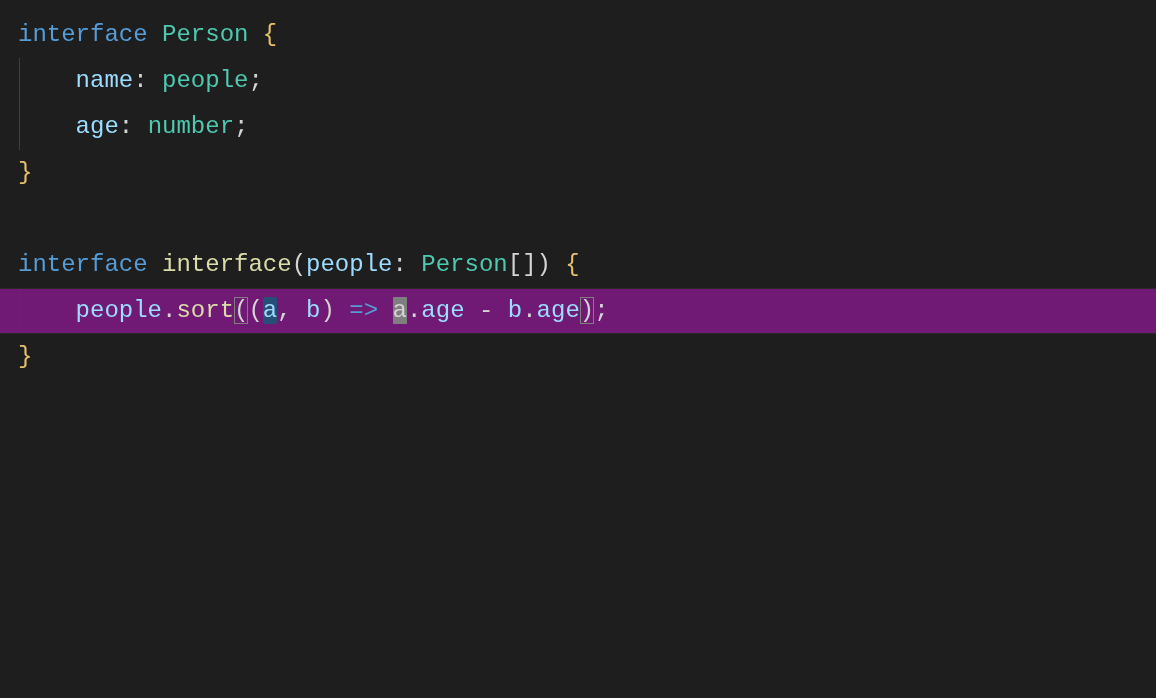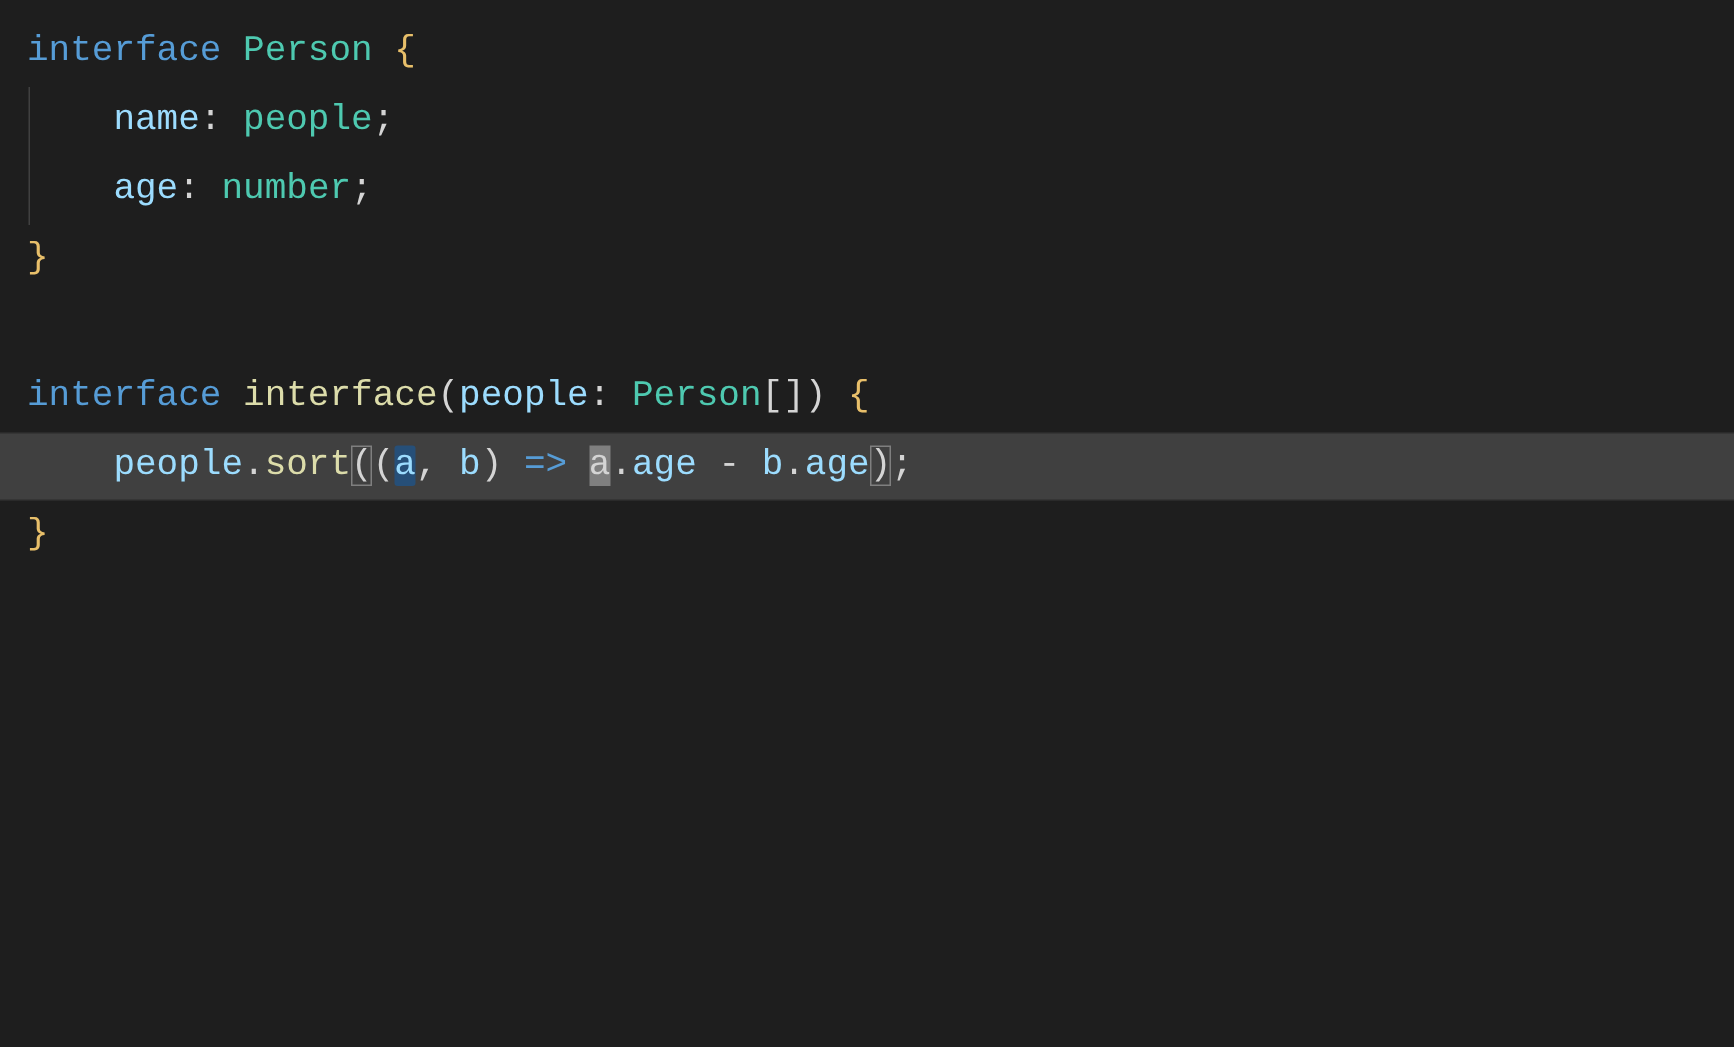--- a/index.html
+++ b/index.html
@@ -20,21 +20,21 @@
   }
   .line {
     position: relative;
     display: block;
     white-space: pre;
     line-height: 46px;
     height: 46px;
     padding-left: 18px;
   }
   .line.current {
-    background: #404040;
+    background: #701a75;
   }
   .line.current::after {
     content: "";
     position: absolute;
     pointer-events: none;
     left: 0; top: 0; right: 0; bottom: 0;
     border-top: 1px solid #2a2a2a;
     border-bottom: 1px solid #2a2a2a;
   }
   .guide {

